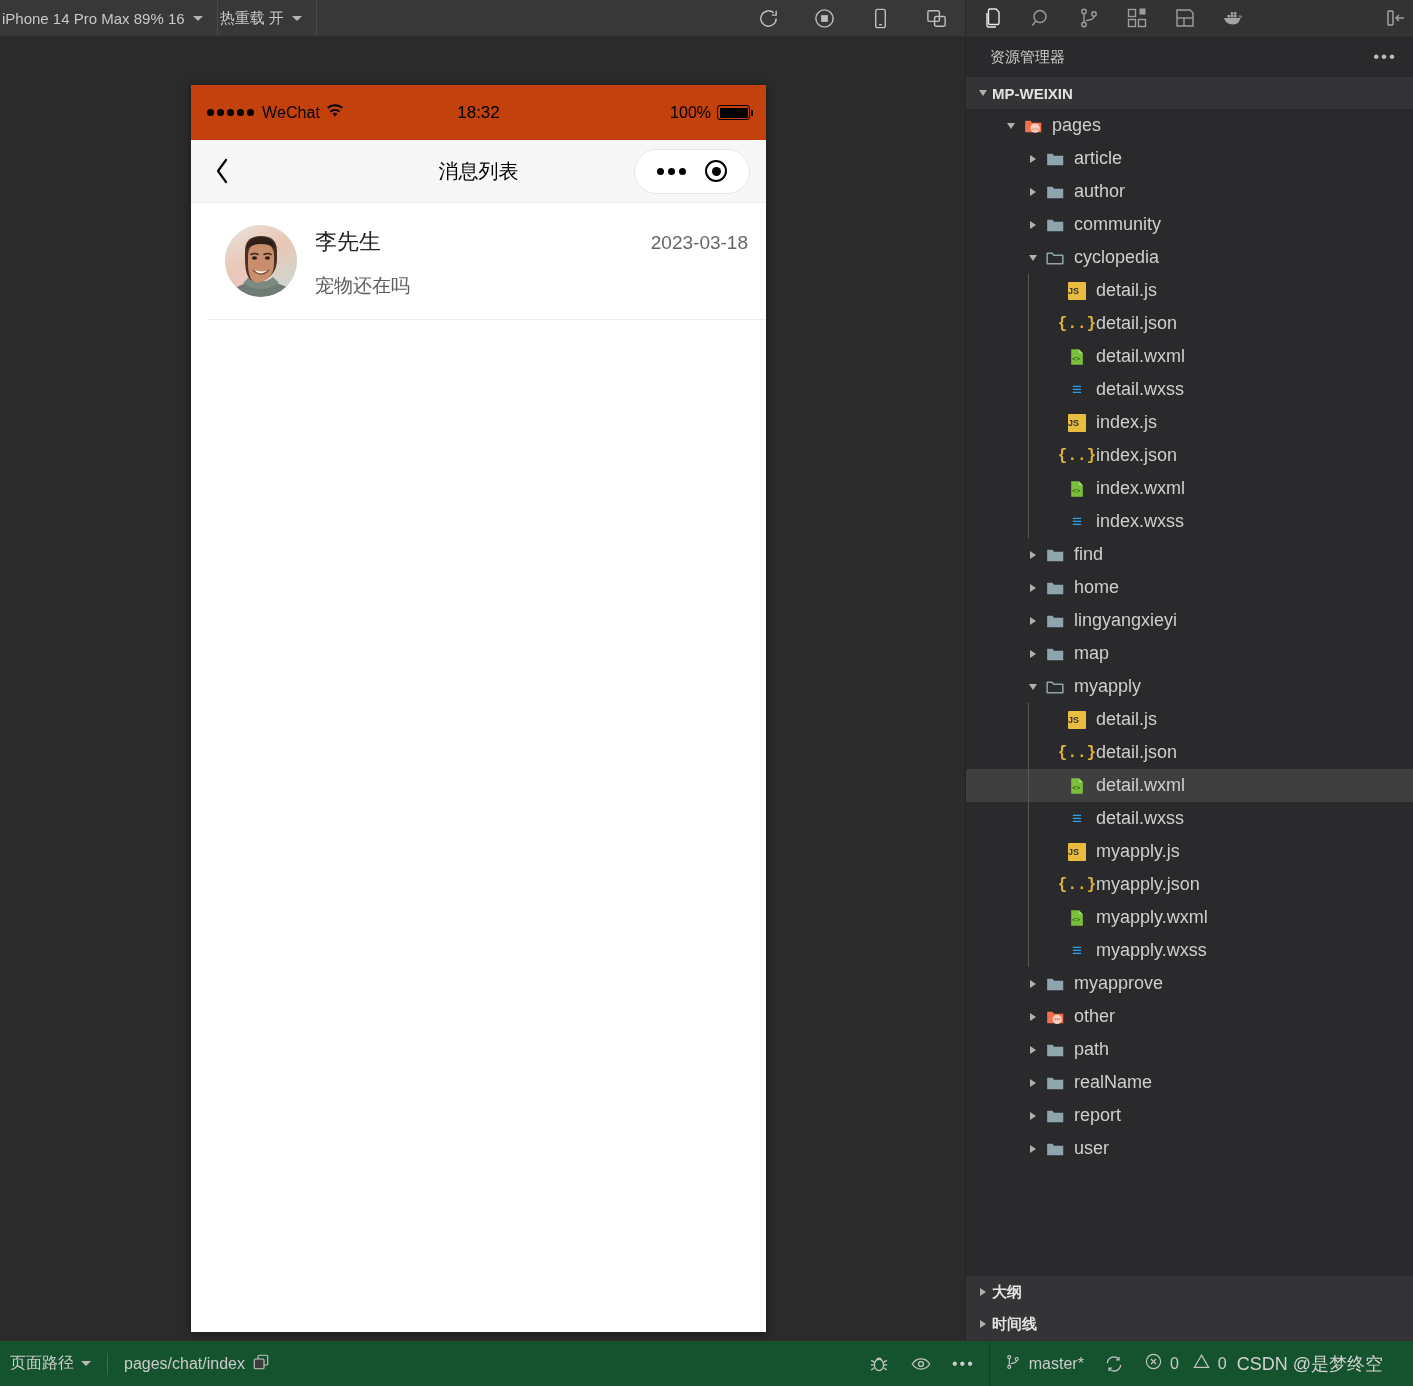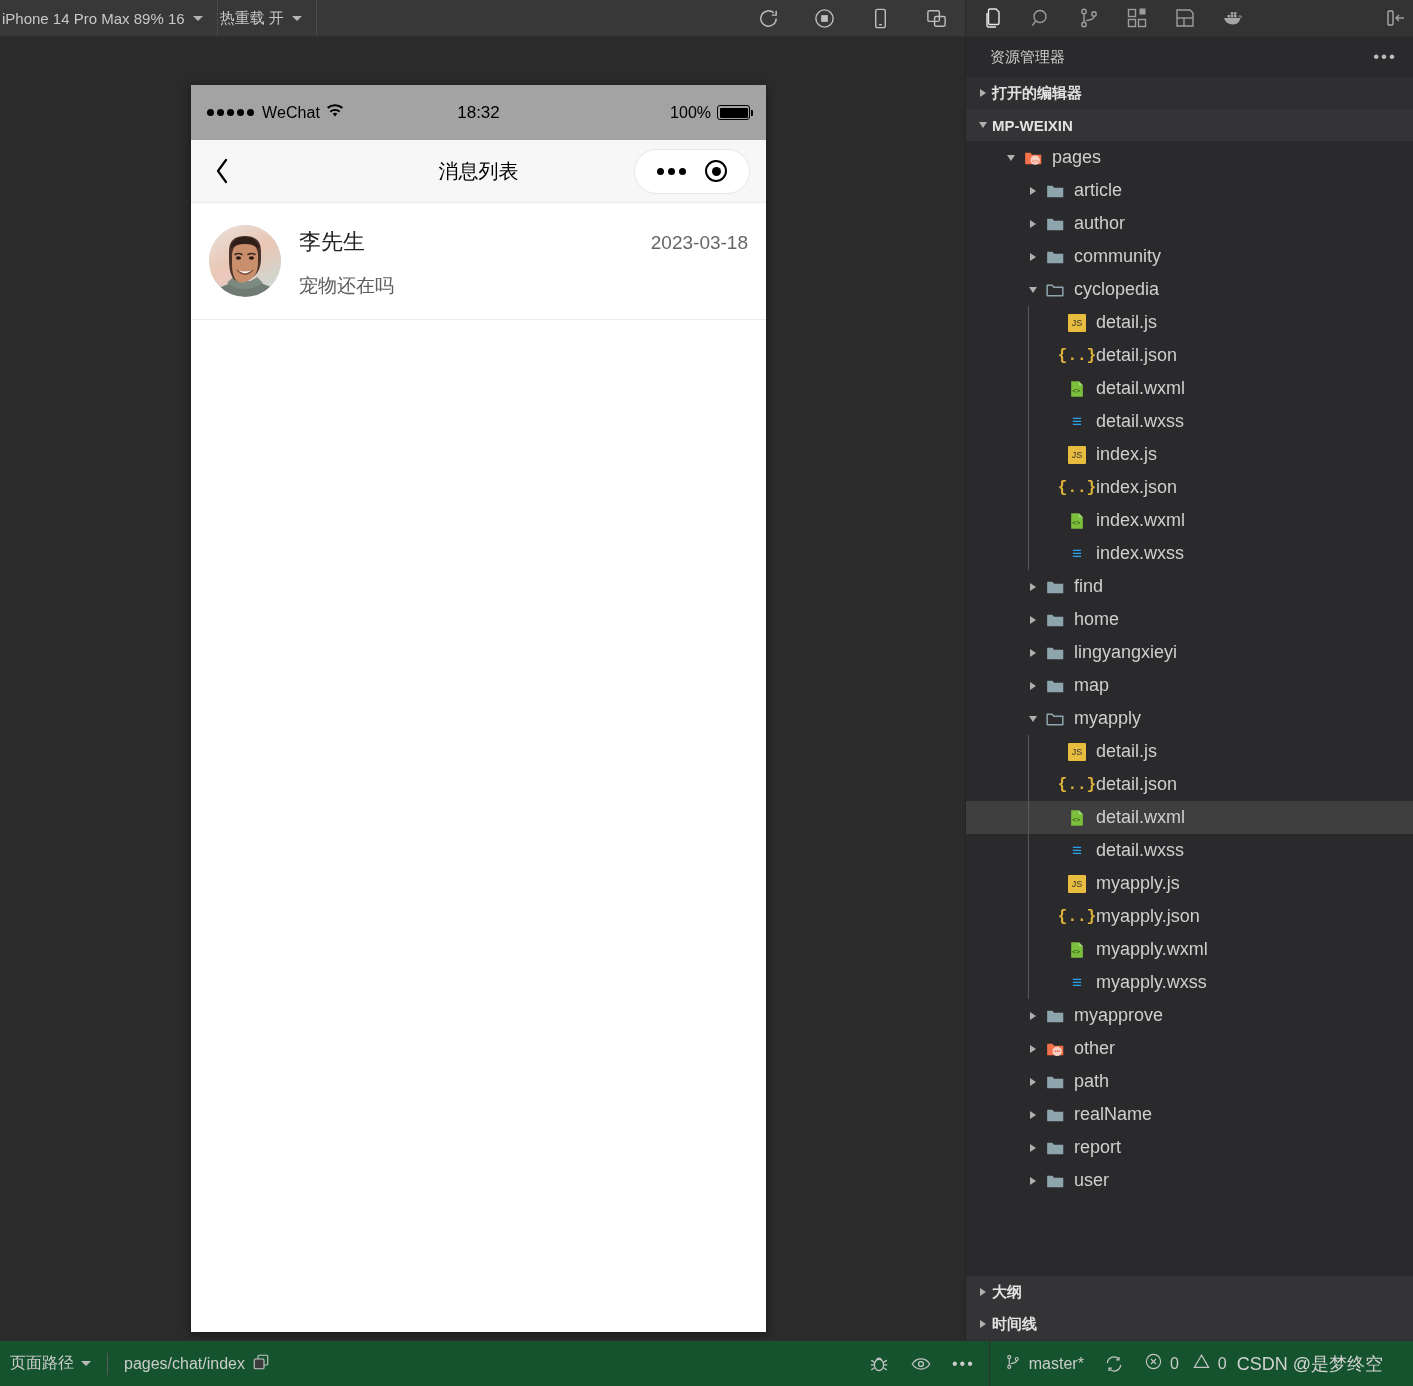--- a/index.html
+++ b/index.html
@@ -87,21 +87,21 @@
     position: absolute;
     left: 191px; top: 48px;
     width: 575px; height: 1247px;
     background: #ffffff;
     box-shadow: 0 2px 10px rgba(0,0,0,0.45);
     overflow: hidden;
     display: flex; flex-direction: column;
   }
   .statusbar {
     height: 55px;
-    background: #a3a3a3;
+    background: #c2410c;
     display: flex; align-items: center;
     padding: 0 16px;
     color: #000;
     font-size: 17px;
     position: relative;
   }
   .sb-left { display: flex; align-items: center; gap: 5px; }
   .sb-dots { display: flex; gap: 3px; }
   .sb-dots i { width: 7px; height: 7px; border-radius: 50%; background: #000; display: block; }
   .sb-carrier { font-size: 16px; margin-left: 3px; letter-spacing: .1px; }
@@ -152,20 +152,21 @@
     display: flex; align-items: center; justify-content: center;
   }
   .cap-target i { width: 9px; height: 9px; border-radius: 50%; background: #000; display: block; }
 
   .msglist { flex: 1; background: #fff; }
   .msgitem {
     display: flex; align-items: flex-start;
     padding: 22px 18px 20px 18px;
     border-bottom: 1px solid #ededed;
     cursor: pointer;
+    margin-left: 16px;
   }
   .avatar {
     width: 72px; height: 72px; border-radius: 50%;
     flex: 0 0 72px;
     overflow: hidden;
     background: #d8cfc6;
     position: relative;
   }
   .msgbody { flex: 1; margin-left: 18px; padding-top: 2px; }
   .msgtop { display: flex; align-items: baseline; }
@@ -240,21 +241,21 @@
     display: flex; align-items: center; justify-content: center;
     margin-right: 6px;
   }
   .row .label { color: #cfcfcf; }
 
   
   .ficon { width: 20px; height: 20px; display: block; }
   .json-glyph { color: #e0b33c; font-size: 16px; font-weight: bold; font-family: "Liberation Mono", monospace; line-height: 1; }
   .js-glyph {
     width: 18px; height: 18px; background: #e8bc3e; border-radius: 1px;
-    color: #333; font-size: 9px; font-weight: normal; line-height: 18px; text-align: center;
+    color: #333; font-size: 9px; font-weight: bold; line-height: 18px; 
     font-family: "Liberation Sans", sans-serif;
   }
   .wxss-glyph { color: #29a0e8; font-size: 17px; font-weight: bold; font-style: italic; line-height: 1; font-family: "Liberation Sans", sans-serif; }
 
   
   .statusbottom {
     height: 46px; flex: 0 0 46px;
     background: #14532d;
     display: flex; align-items: center;
     color: #cccccc; font-size: 16px;
@@ -473,26 +474,20 @@
 
       </div>
     </div>
 
     <div class="sidebar">
       <div class="sb-header">
         <span>资源管理器</span>
         <span class="more">•••</span>
       </div>
 
-      <div class="sec-header nobg">
-        <span class="tw">
-            <i class="arrow"></i>
-          </span>
-        <span>打开的编辑器</span>
-      </div>
       <div class="sec-header">
         <span class="tw open">
             <i class="arrow"></i>
           </span>
         <span>MP-WEIXIN</span>
       </div>
 
       <div class="tree" id="tree">
           <div class="row">
             <span class="ind" style="width: 36px;"></span>

